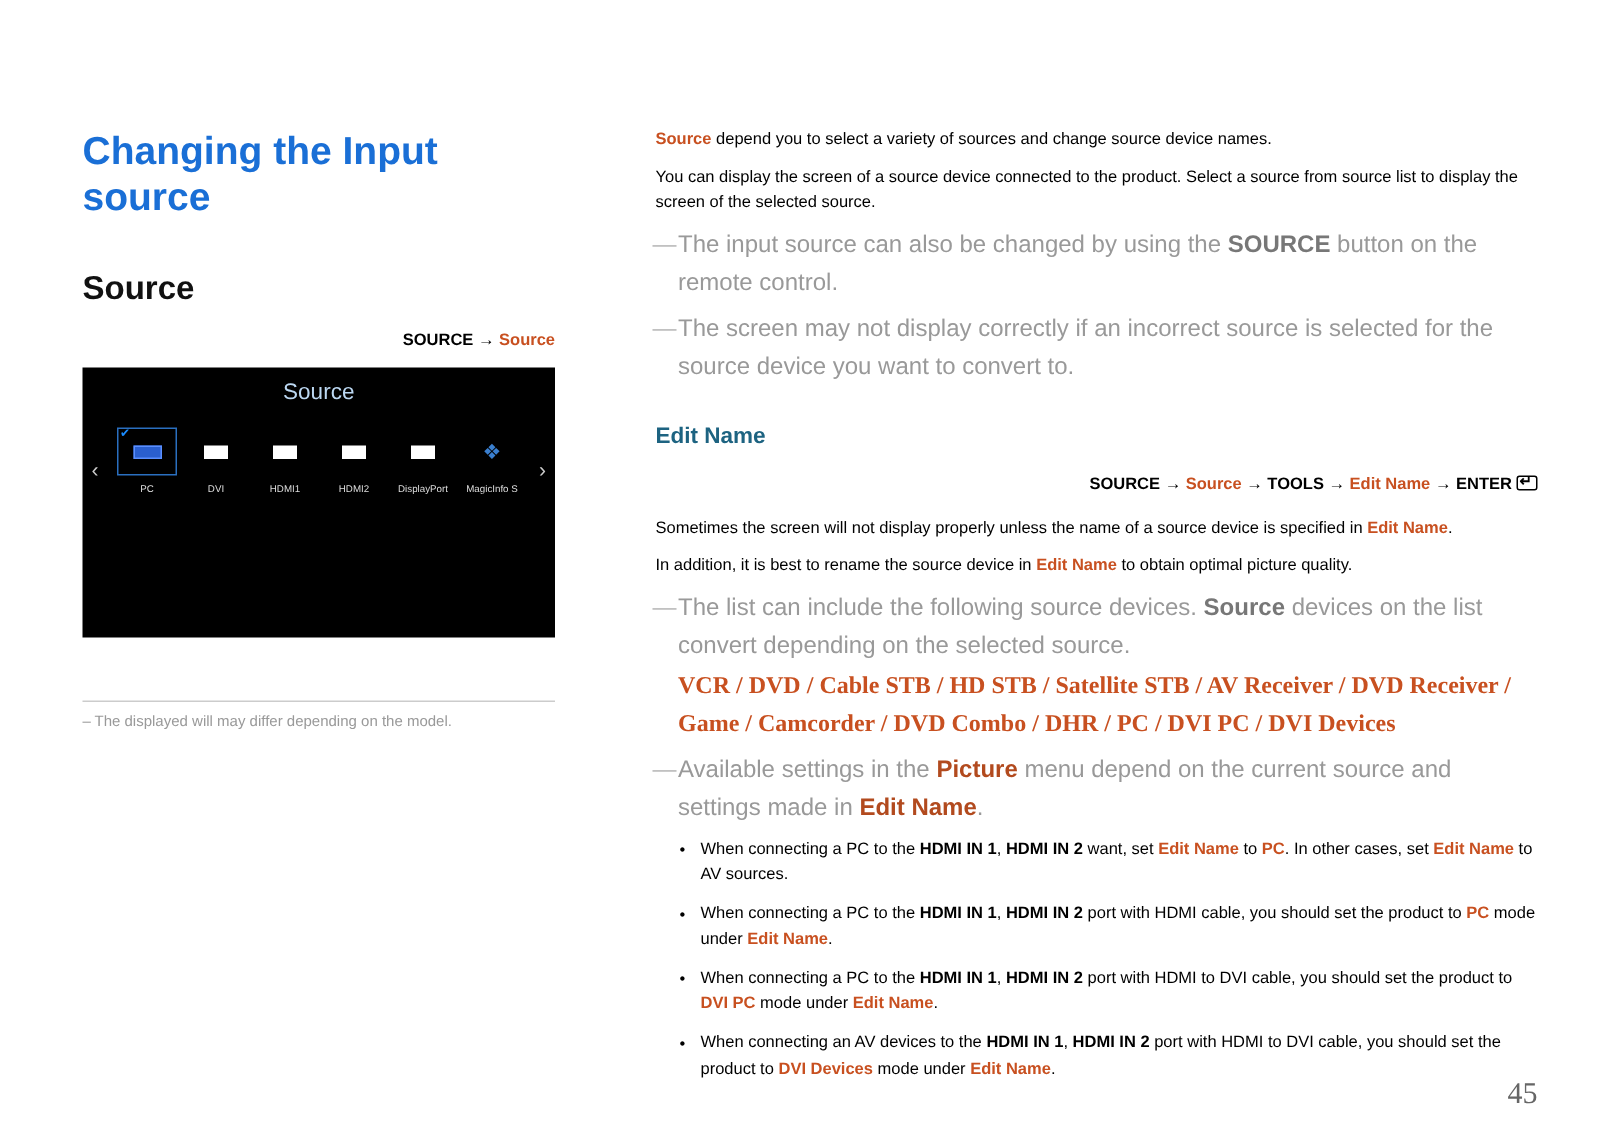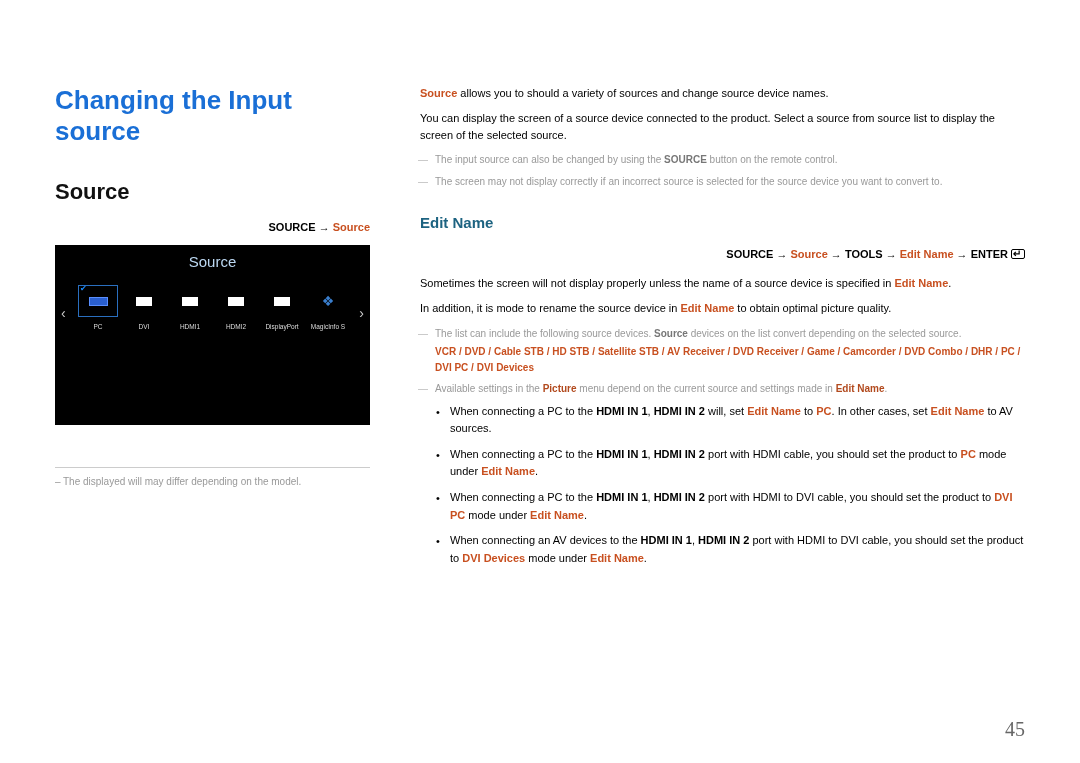--- a/index.html
+++ b/index.html
@@ -8,21 +8,21 @@
     height: 763px;
     font-family: "Segoe UI", Arial, sans-serif;
     background: #fff;
     color: #000;
     position: relative;
     font-size: 11px;
   }
   .page {
     padding: 85px 55px 30px 55px;
     display: flex;
-    gap: 50px;
+    gap: 67px;
   }
   .left-col { width: 315px; flex-shrink: 0; }
   .right-col { flex: 1; line-height: 1.55; }
   h1.title {
     color: #1a6fd6;
     font-size: 26px;
     font-weight: 600;
     margin-bottom: 32px;
   }
   h2.section {
@@ -118,21 +118,21 @@
     color: #999;
     position: relative;
     padding-left: 8px;
   }
   .caption::before {
     content: "–"; position: absolute; left: 0; top: 0;
   }
   .right-col p { margin-bottom: 8px; }
   .note {
     color: #999;
-    font-size: 10px;
+    font-size: 16px;
     position: relative;
     padding-left: 15px;
     margin-bottom: 6px;
   }
   .note::before {
     content: "―"; position: absolute; left: -2px; top: 0; color: #bbb;
   }
   .note .b { font-weight: 700; color: #777; }
   h3.sub {
     color: #1d6381;
@@ -235,57 +235,57 @@
             </div>
           <div class="tile-lbl">MagicInfo S</div>
         </div>
       </div>
     </div>
     <hr style="border:none;border-top:0.5px solid #ccc;margin-bottom:8px">
     <div class="caption">The displayed will may differ depending on the model.</div>
   </div>
 
   <div class="right-col">
-    <p><span class="brand b">Source</span><span> allows you to should a variety of sources and change source device names.</span></p>
+    <p><span class="brand b">Source</span><span> depend you to select a variety of sources and change source device names.</span></p>
     <p>You can display the screen of a source device connected to the product. Select a source from source list to display the screen of the selected source.</p>
     <div class="note"><span>The input source can also be changed by using the </span><span class="b">SOURCE</span><span> button on the remote control.</span></div>
     <div class="note">The screen may not display correctly if an incorrect source is selected for the source device you want to convert to.</div>
 
     <h3 class="sub">Edit Name</h3>
 
     <div class="path">
       <span class="b">SOURCE</span>
       <span class="arrow"> → </span>
       <span class="brand">Source</span>
       <span class="arrow"> → </span>
       <span class="b">TOOLS</span>
       <span class="arrow"> → </span>
       <span class="brand">Edit Name</span>
       <span class="arrow"> → </span>
       <span class="b">ENTER</span>
       <span class="enter-ic"></span>
     </div>
 
     <p><span>Sometimes the screen will not display properly unless the name of a source device is specified in </span><span class="brand b">Edit Name</span><span>.</span></p>
-    <p><span>In addition, it is mode to rename the source device in </span><span class="brand b">Edit Name</span><span> to obtain optimal picture quality.</span></p>
+    <p><span>In addition, it is best to rename the source device in </span><span class="brand b">Edit Name</span><span> to obtain optimal picture quality.</span></p>
 
     <div class="note">
       <span>The list can include the following source devices. </span><span class="b">Source</span><span> devices on the list convert depending on the selected source.</span>
-      <div style="color:#c85020;font-weight:700;margin-top:3px;">
+      <div style="color:#c85020;font-weight:700;margin-top:3px;font-family:Liberation Serif, serif;">
         <span>VCR</span><span class="sep"> / </span><span>DVD</span><span class="sep"> / </span><span>Cable STB</span><span class="sep"> / </span><span>HD STB</span><span class="sep"> / </span><span>Satellite STB</span><span class="sep"> / </span><span>AV Receiver</span><span class="sep"> / </span><span>DVD Receiver</span><span class="sep"> / </span><span>Game</span><span class="sep"> / </span><span>Camcorder</span><span class="sep"> / </span><span>DVD Combo</span><span class="sep"> / </span><span>DHR</span><span class="sep"> / </span><span>PC</span><span class="sep"> / </span><span>DVI PC</span><span class="sep"> / </span><span>DVI Devices</span>
       </div>
     </div>
 
     <div class="note">
       <span>Available settings in the </span><span class="b" style="color:#b24a1e">Picture</span><span> menu depend on the current source and settings made in </span><span class="b" style="color:#b24a1e">Edit Name</span><span>.</span>
     </div>
 
     <ul class="bul">
       <li>
-        <span>When connecting a PC to the </span><span class="b">HDMI IN 1</span>, <span class="b">HDMI IN 2</span><span> will, set </span><span class="brand b">Edit Name</span><span> to </span><span class="brand b">PC</span><span>. In other cases, set </span><span class="brand b">Edit Name</span><span> to AV sources.</span>
+        <span>When connecting a PC to the </span><span class="b">HDMI IN 1</span>, <span class="b">HDMI IN 2</span><span> want, set </span><span class="brand b">Edit Name</span><span> to </span><span class="brand b">PC</span><span>. In other cases, set </span><span class="brand b">Edit Name</span><span> to AV sources.</span>
       </li>
       <li>
         <span>When connecting a PC to the </span><span class="b">HDMI IN 1</span>, <span class="b">HDMI IN 2</span><span> port with HDMI cable, you should set the product to </span><span class="brand b">PC</span><span> mode under </span><span class="brand b">Edit Name</span><span>.</span>
       </li>
       <li>
         <span>When connecting a PC to the </span><span class="b">HDMI IN 1</span>, <span class="b">HDMI IN 2</span><span> port with HDMI to DVI cable, you should set the product to </span><span class="brand b">DVI PC</span><span> mode under </span><span class="brand b">Edit Name</span><span>.</span>
       </li>
       <li>
         <span>When connecting an AV devices to the </span><span class="b">HDMI IN 1</span>, <span class="b">HDMI IN 2</span><span> port with HDMI to DVI cable, you should set the product to </span><span class="brand b">DVI Devices</span><span> mode under </span><span class="brand b">Edit Name</span><span>.</span>
       </li>

